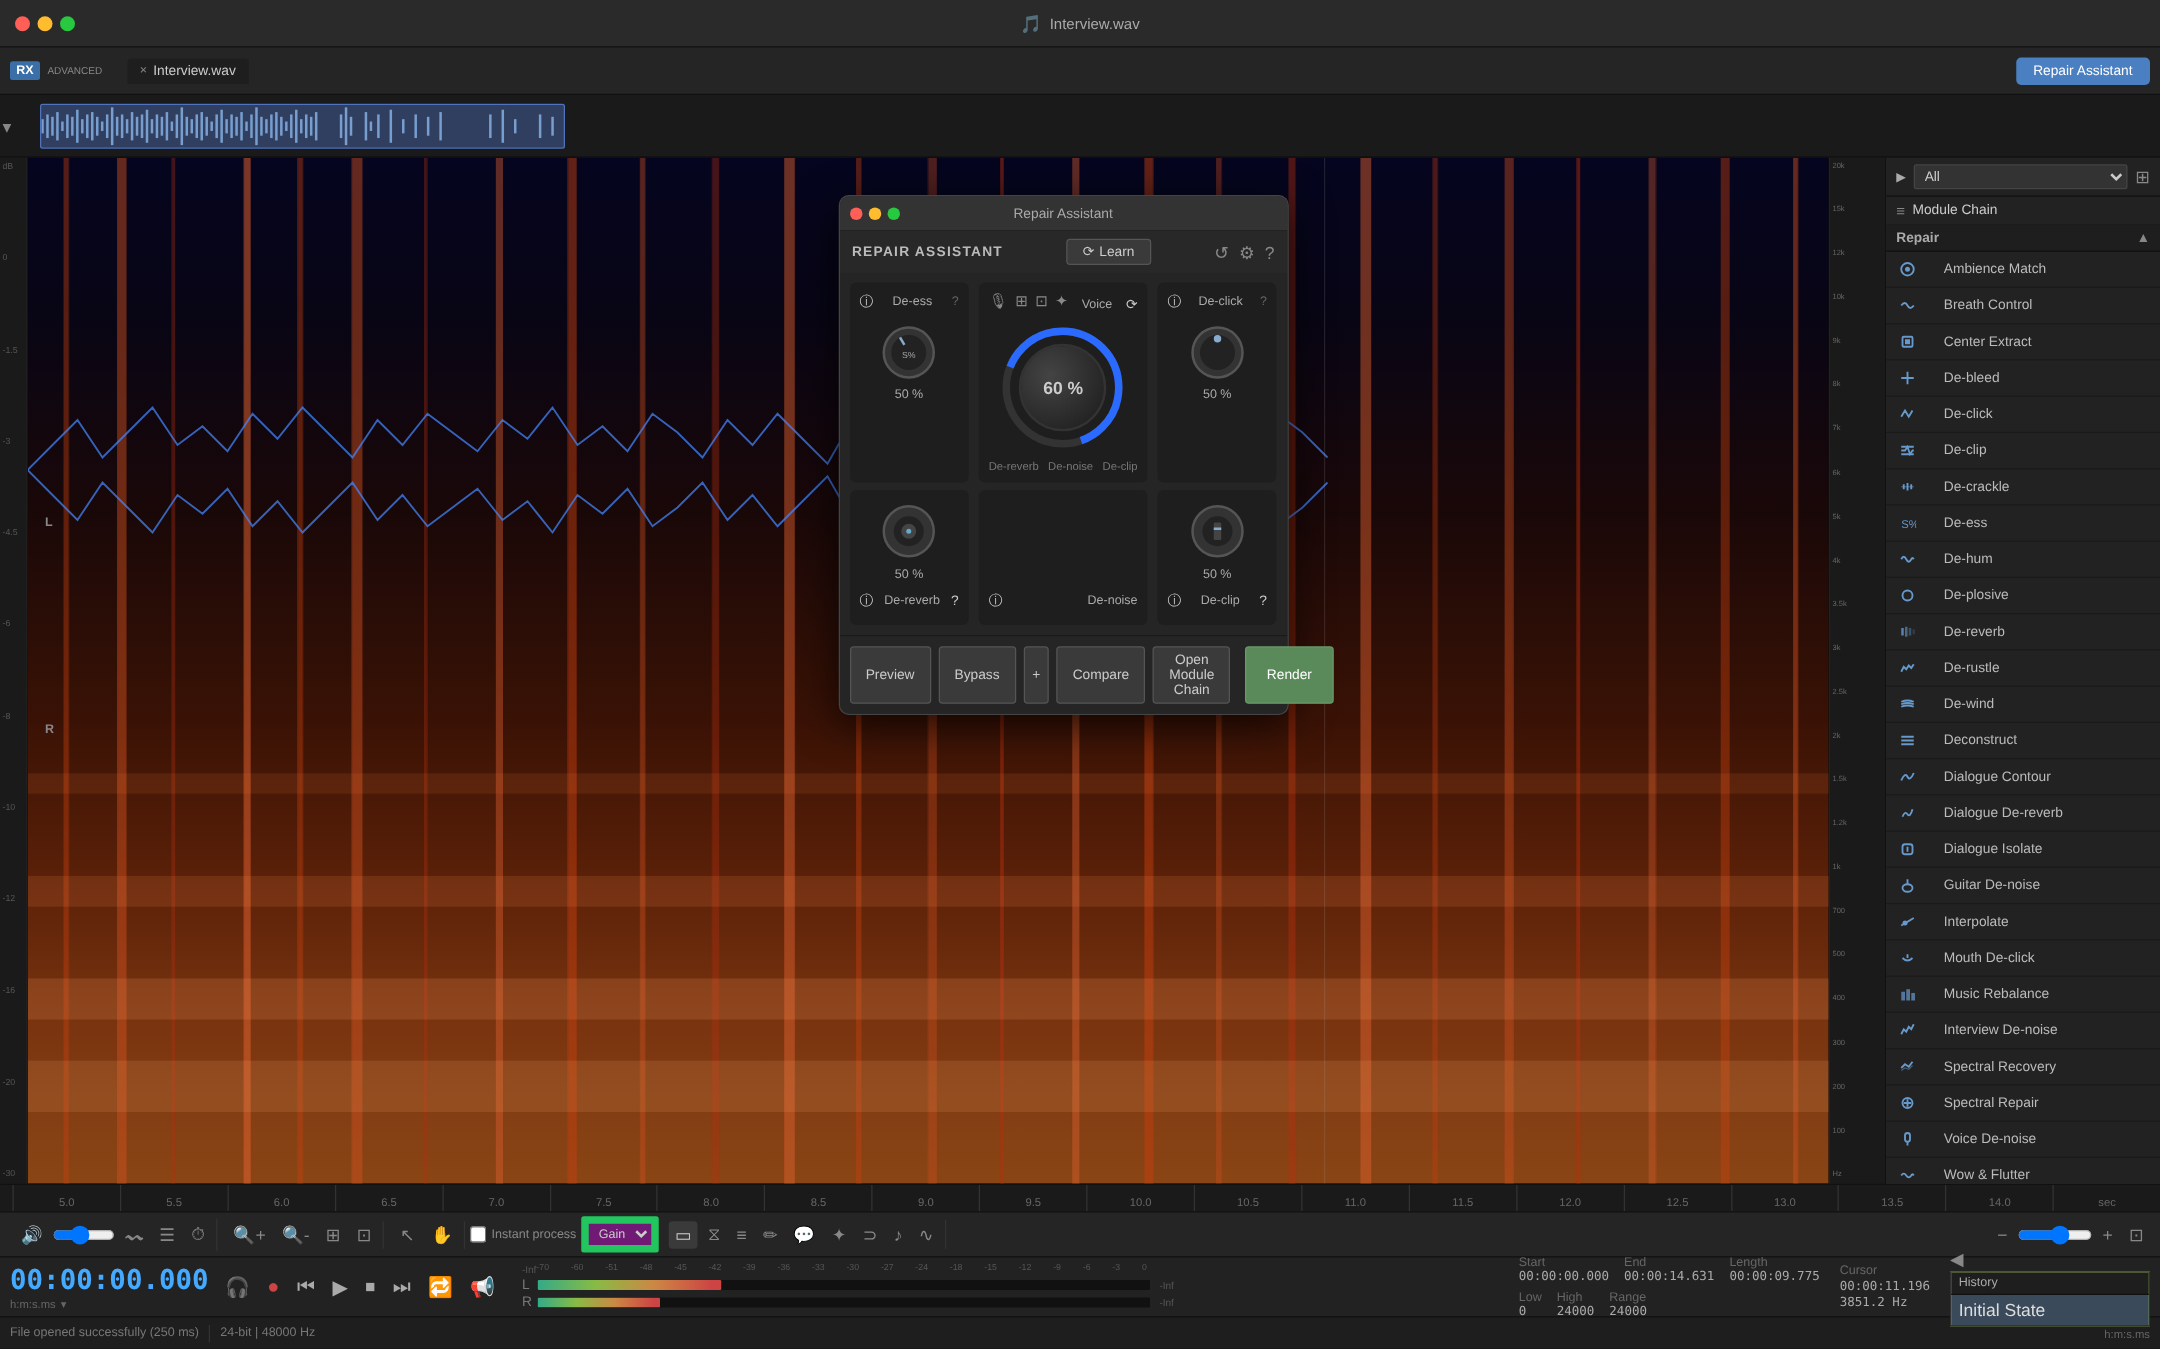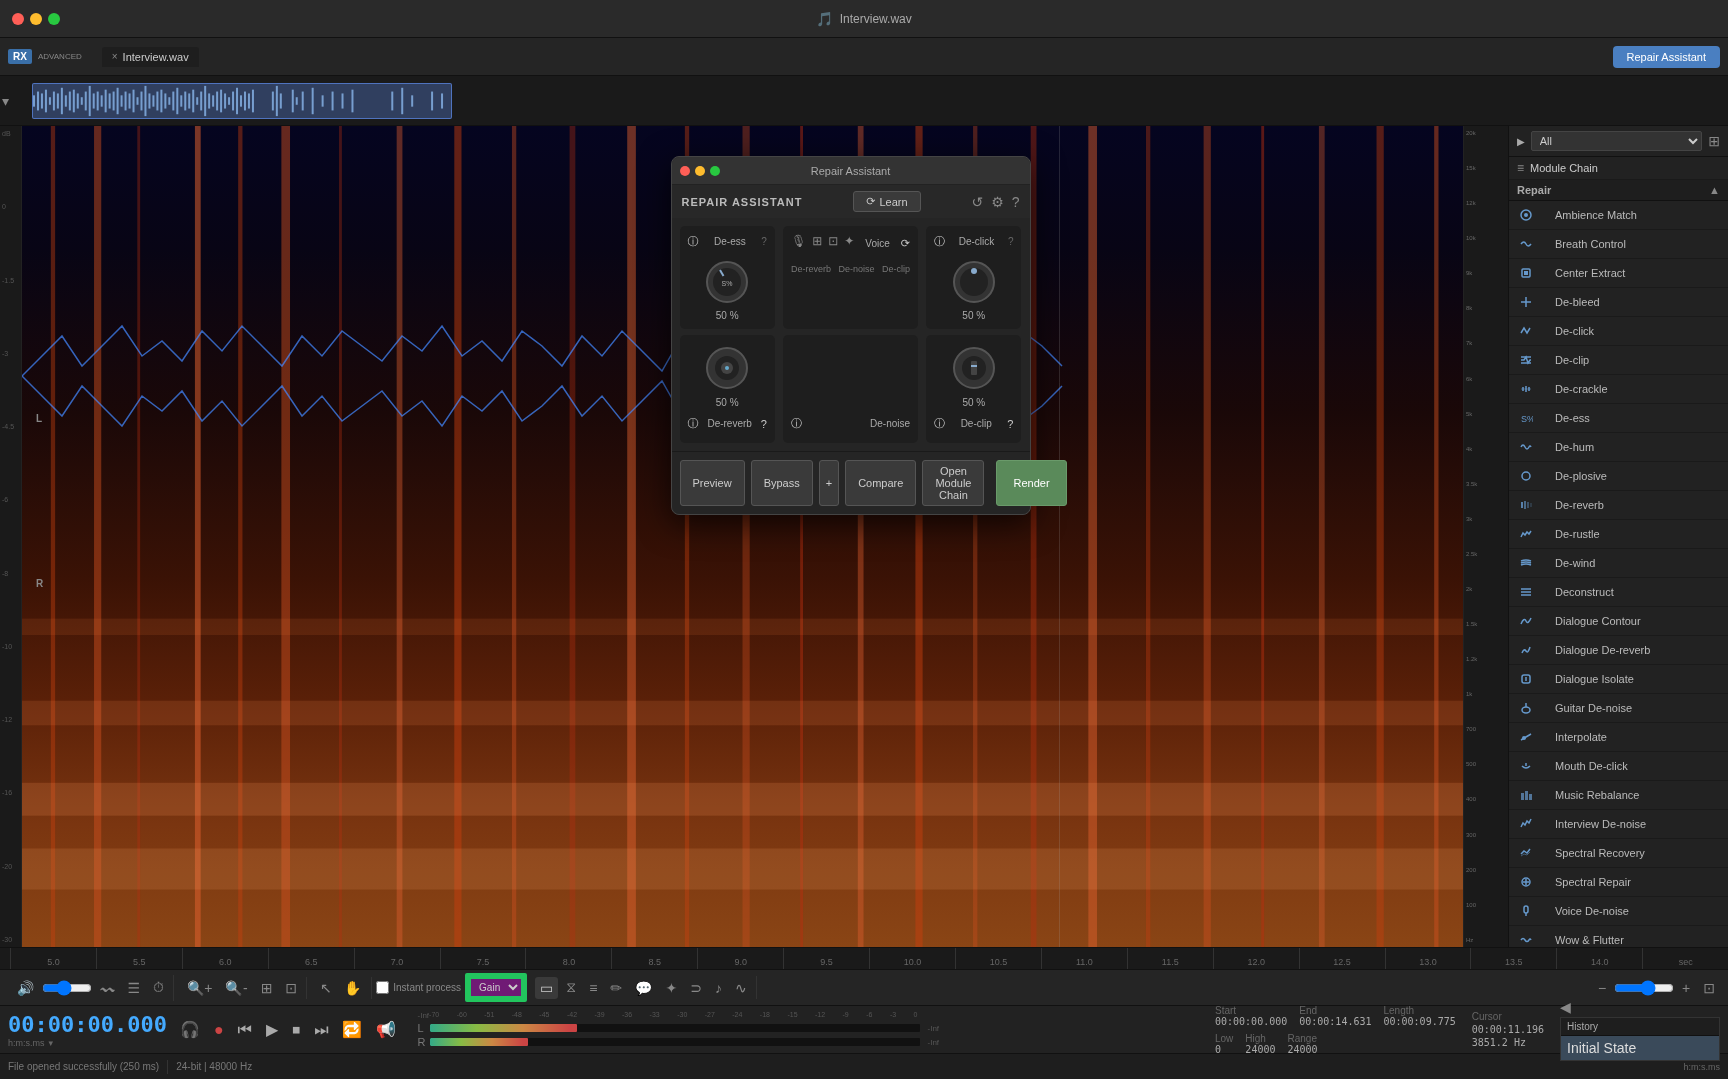--- a/index.html
+++ b/index.html
@@ -865,20 +865,31 @@
               <div class="module-header">
                 <div class="module-icons">
                   <span>🎙</span>
                   <span>⊞</span>
                   <span>⊡</span>
                   <span>✦</span>
                 </div>
                 <span class="module-title">Voice</span>
                 <span>⟳</span>
               </div>
+              <div class="large-knob-container">
+                <div class="large-knob">
+                  <svg viewBox="0 0 100 100">
+                    <circle cx="50" cy="50" r="45" fill="none" stroke="#333" stroke-width="6"></circle>
+                    <circle cx="50" cy="50" r="45" fill="none" stroke="#2a6aff" stroke-width="6" stroke-dasharray="180 283" stroke-dashoffset="-52" transform="rotate(135, 50, 50)"></circle>
+                  </svg>
+                  <div class="large-knob-inner">
+                    <span class="large-knob-value">60 %</span>
+                  </div>
+                </div>
+              </div>
               <div class="module-label-row">
                 <span class="module-bottom-label">De-reverb</span>
                 <span class="module-bottom-label">De-noise</span>
                 <span class="module-bottom-label">De-clip</span>
               </div>
             </div>
 
             <div class="module-card">
               <div class="module-header">
                 <span>ⓘ</span>

